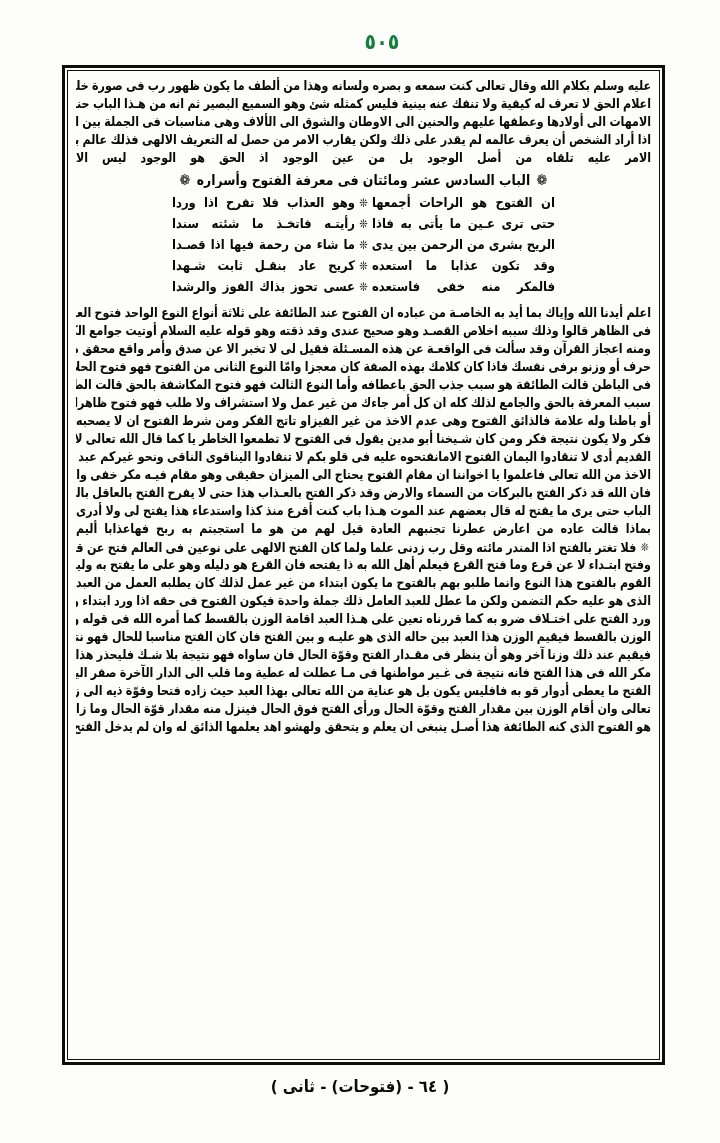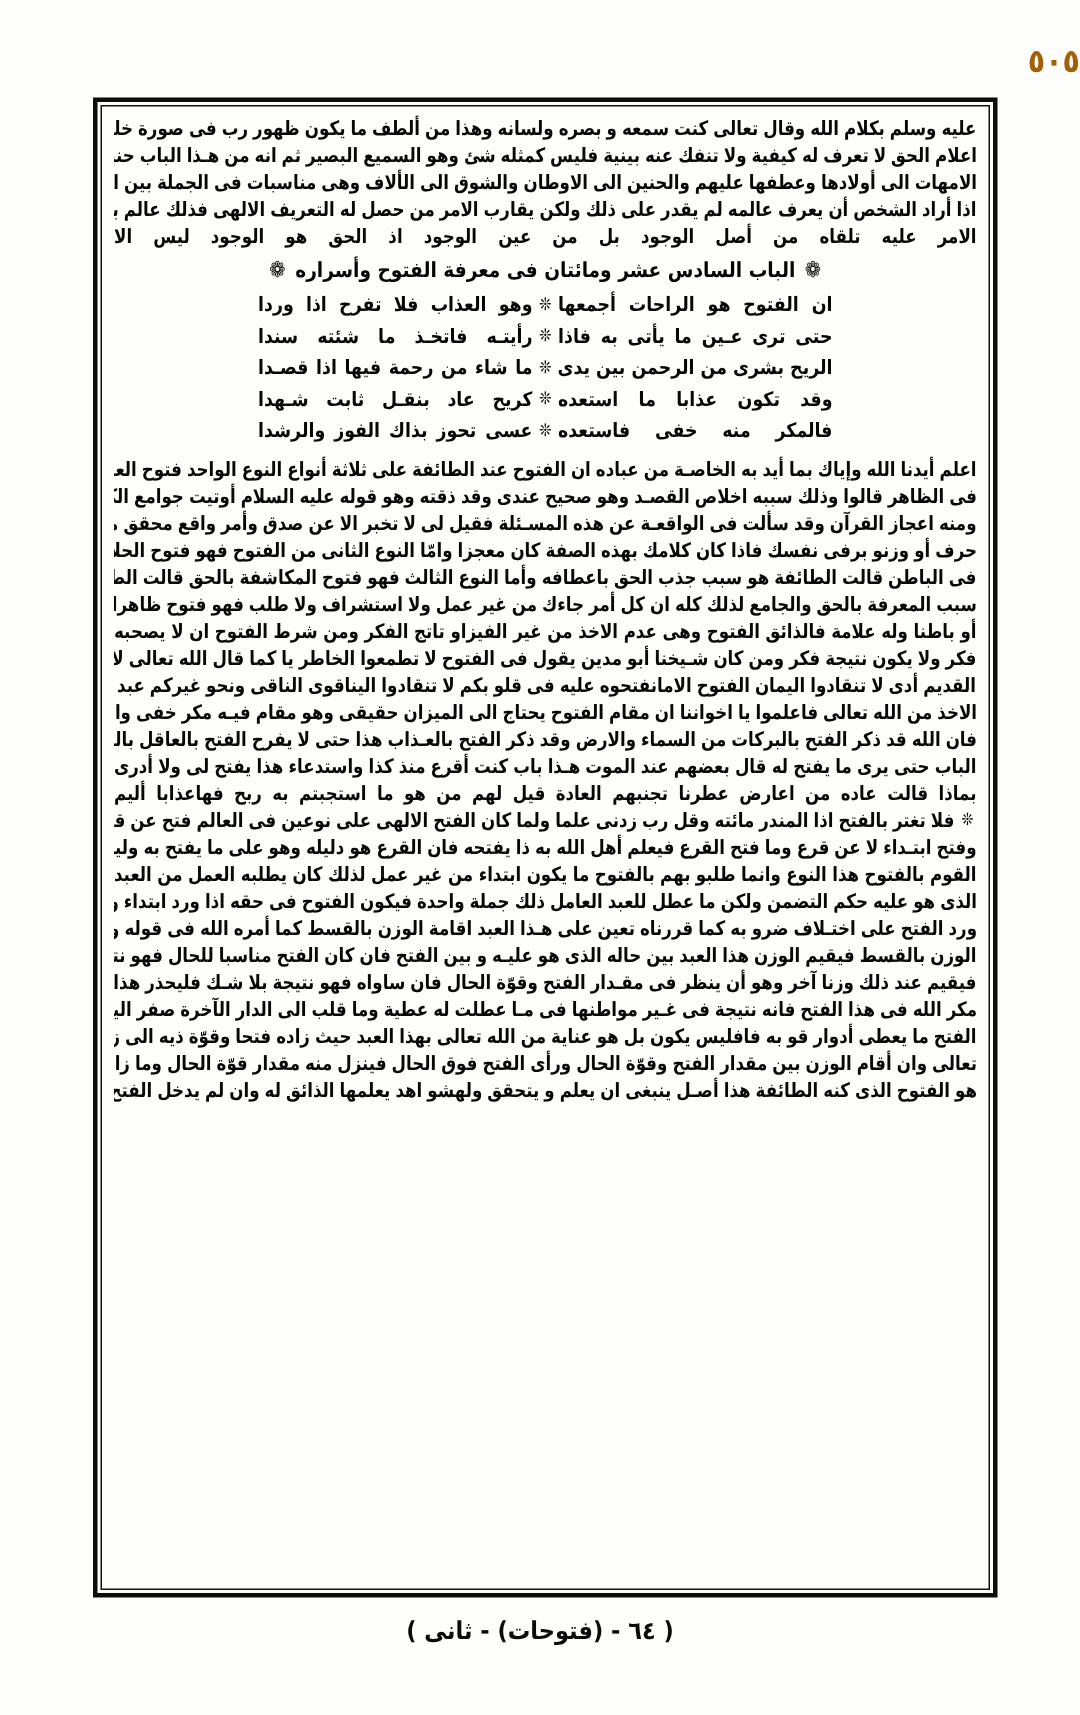--- a/index.html
+++ b/index.html
@@ -10,21 +10,22 @@
     font-family:"DejaVu Sans","Liberation Sans",sans-serif;
     overflow:hidden;position:relative;
   }
   .page{
     position:absolute;inset:0;
     background:#fdfdfc;
   }
   
   .page-number{
     position:absolute;top:30px;left:0;right:0;
-    font-size:19px;font-weight:700;color:#a16207;
+    text-align:center;
+    font-size:19px;font-weight:700;color:#15803d;
     letter-spacing:2px;
     font-family:"DejaVu Sans",sans-serif;
     padding-left:44px;
   }
   .page-number .num{
     display:inline-block;transform:scaleY(1.15);
   }
   
   .frame{
     position:absolute;

